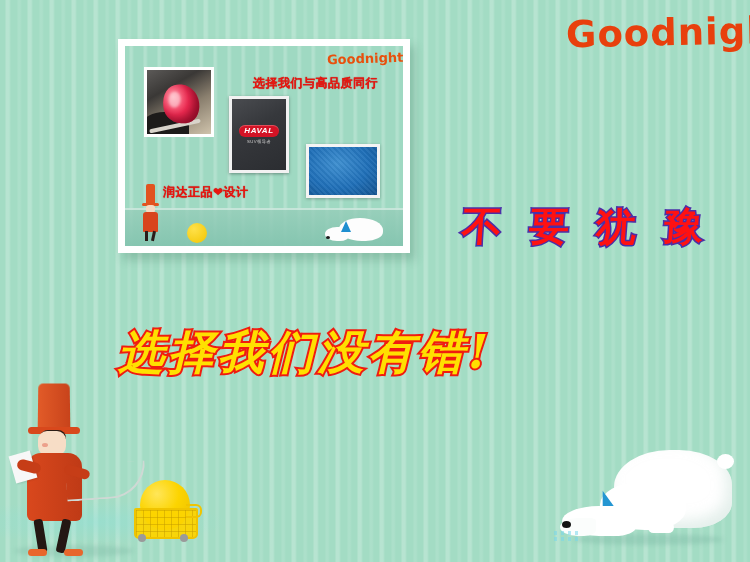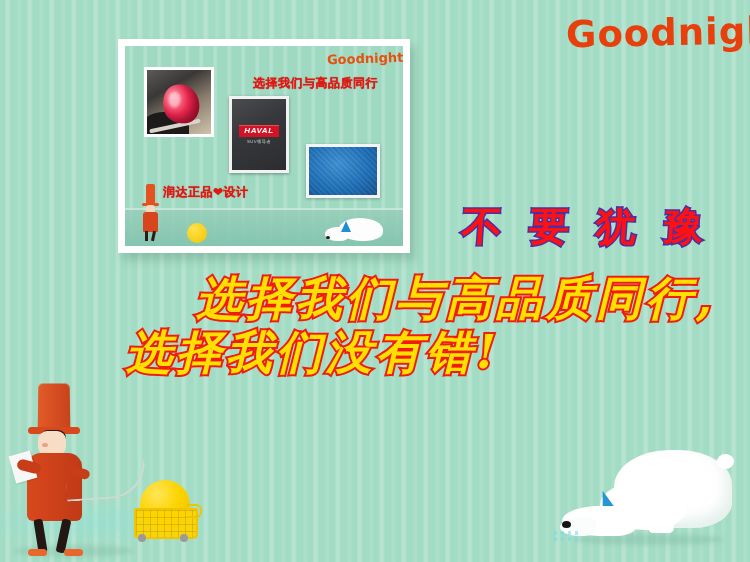--- a/index.html
+++ b/index.html
@@ -117,21 +117,21 @@
     box-shadow:0 1px 3px rgba(0,0,0,.35);
     display:flex;align-items:center;justify-content:center;
   }
   #haval-badge{
     width:40px;text-align:center;
   }
   #haval-badge .bar{
     background:#d31325;color:#ffffff;
     font-size:8px;font-weight:700;font-style:italic;
     letter-spacing:.6px;line-height:10px;padding:1px 0;
-    border-radius:0;
+    border-radius:6px;
     box-shadow:0 1px 0 rgba(255,255,255,.25) inset;
   }
   #haval-badge .sub{
     color:#cfcfcf;font-size:4.5px;letter-spacing:.4px;margin-top:2px;
     transform:scale(.95);
   }
 
   
   #thumb-fabric{
     position:absolute;left:181px;top:98px;width:74px;height:54px;
@@ -184,21 +184,21 @@
   .slogan-line{
     position:absolute;white-space:nowrap;
     font-family:"DejaVu Serif","Liberation Serif",serif;
     font-weight:700;font-size:46px;letter-spacing:4px;
     color:#ffe000;
     -webkit-text-stroke:4px #f01c10;
     paint-order:stroke fill;
     font-style:italic;
   }
   #slogan-1{left:196px;top:268px;}
-  #slogan-2{left:126px;top:322px;text-align:center;}
+  #slogan-2{left:118px;top:322px;text-align:center;}
 
   
   #brand-big{
     position:absolute;left:205px;top:414px;
     font-family:"DejaVu Serif","Liberation Serif",serif;
     font-weight:700;font-size:92px;letter-spacing:3px;
     color:#101010;white-space:nowrap;
     -webkit-text-stroke:5px #f21313;
     paint-order:stroke fill;
   }
@@ -378,21 +378,20 @@
         <div class="head"></div>
         <div class="cap"></div>
         <div class="nose"></div>
       </div>
 
     </div>
   </div>
 
   <div id="headline-hesitate">不 要 犹 豫</div>
 
-  <div id="slogan-1" class="slogan-line">选择我们与高品质同行,</div>
   <div id="slogan-2" class="slogan-line">选择我们没有错!</div>
 
 
   <div id="floor-sheen"></div>
   <div id="man-shadow"></div>
 
   <div id="man">
     <div class="hat-cone"></div>
     <div class="hat-brim"></div>
     <div class="hair"></div>

